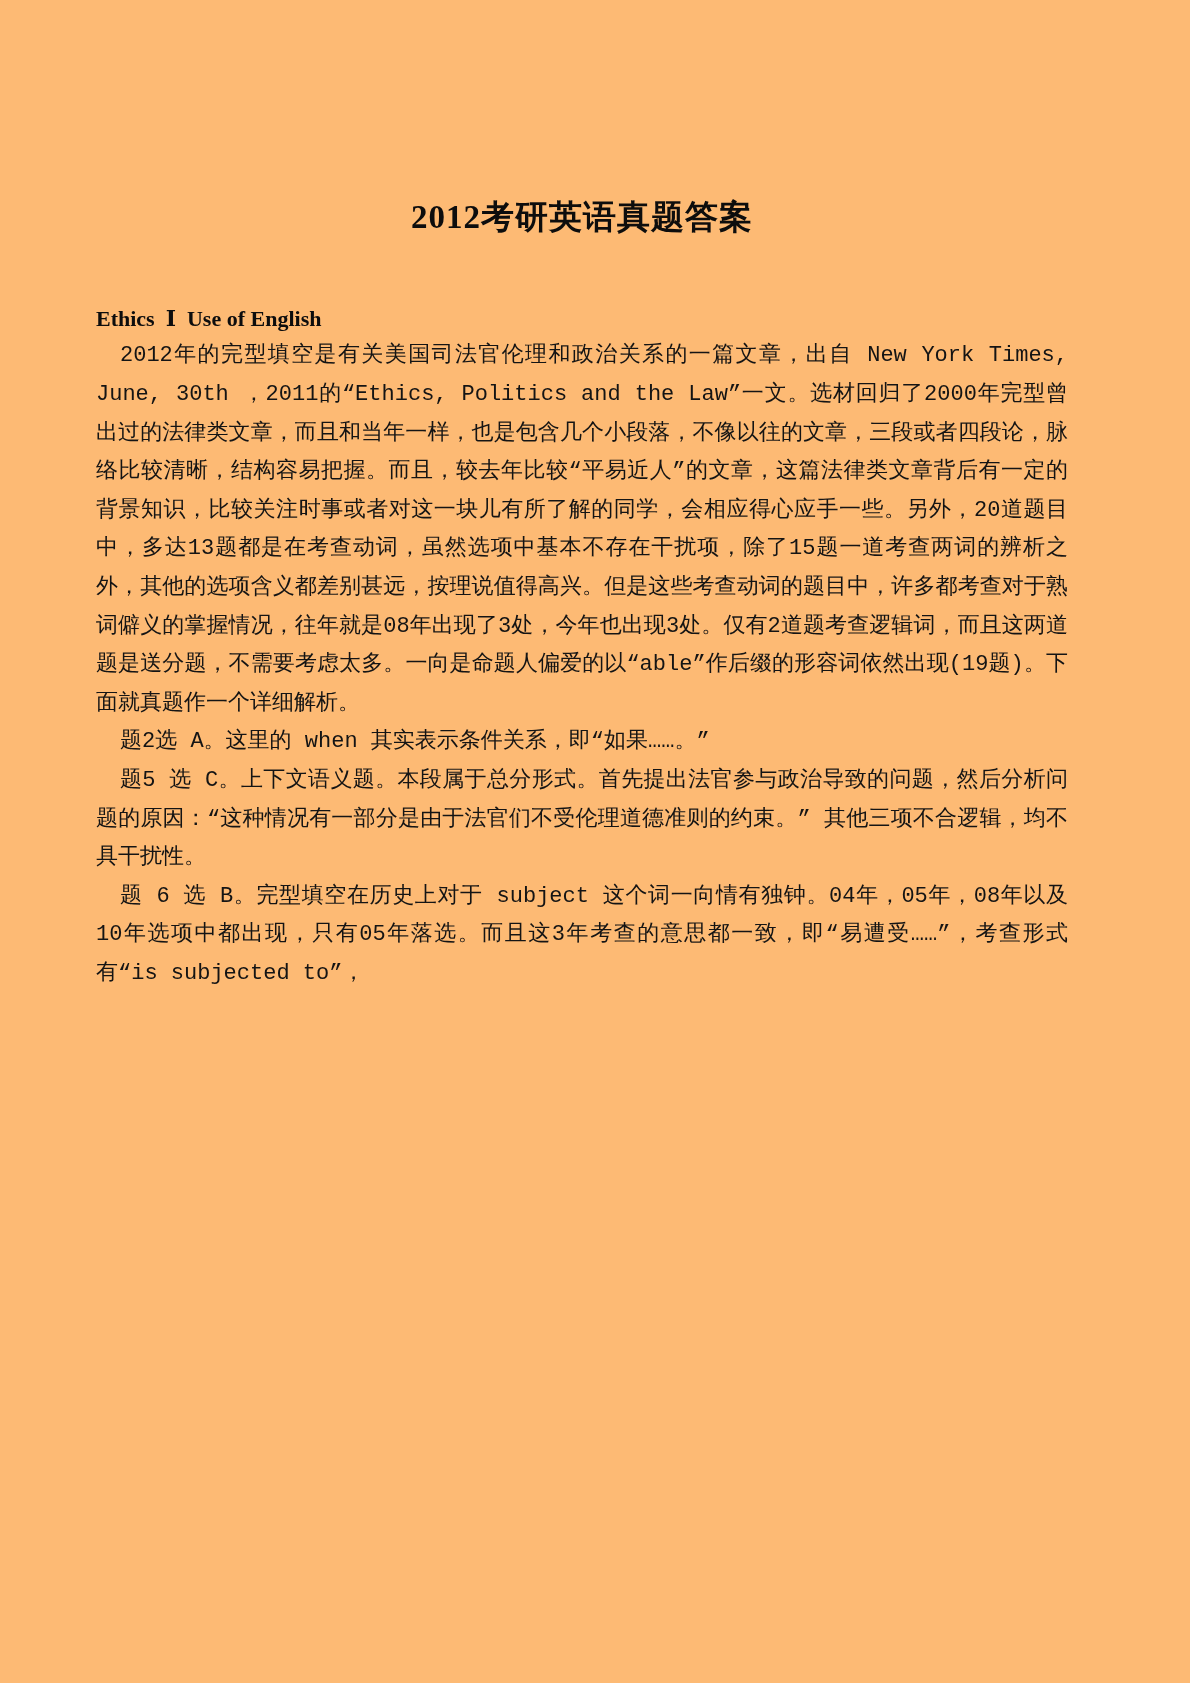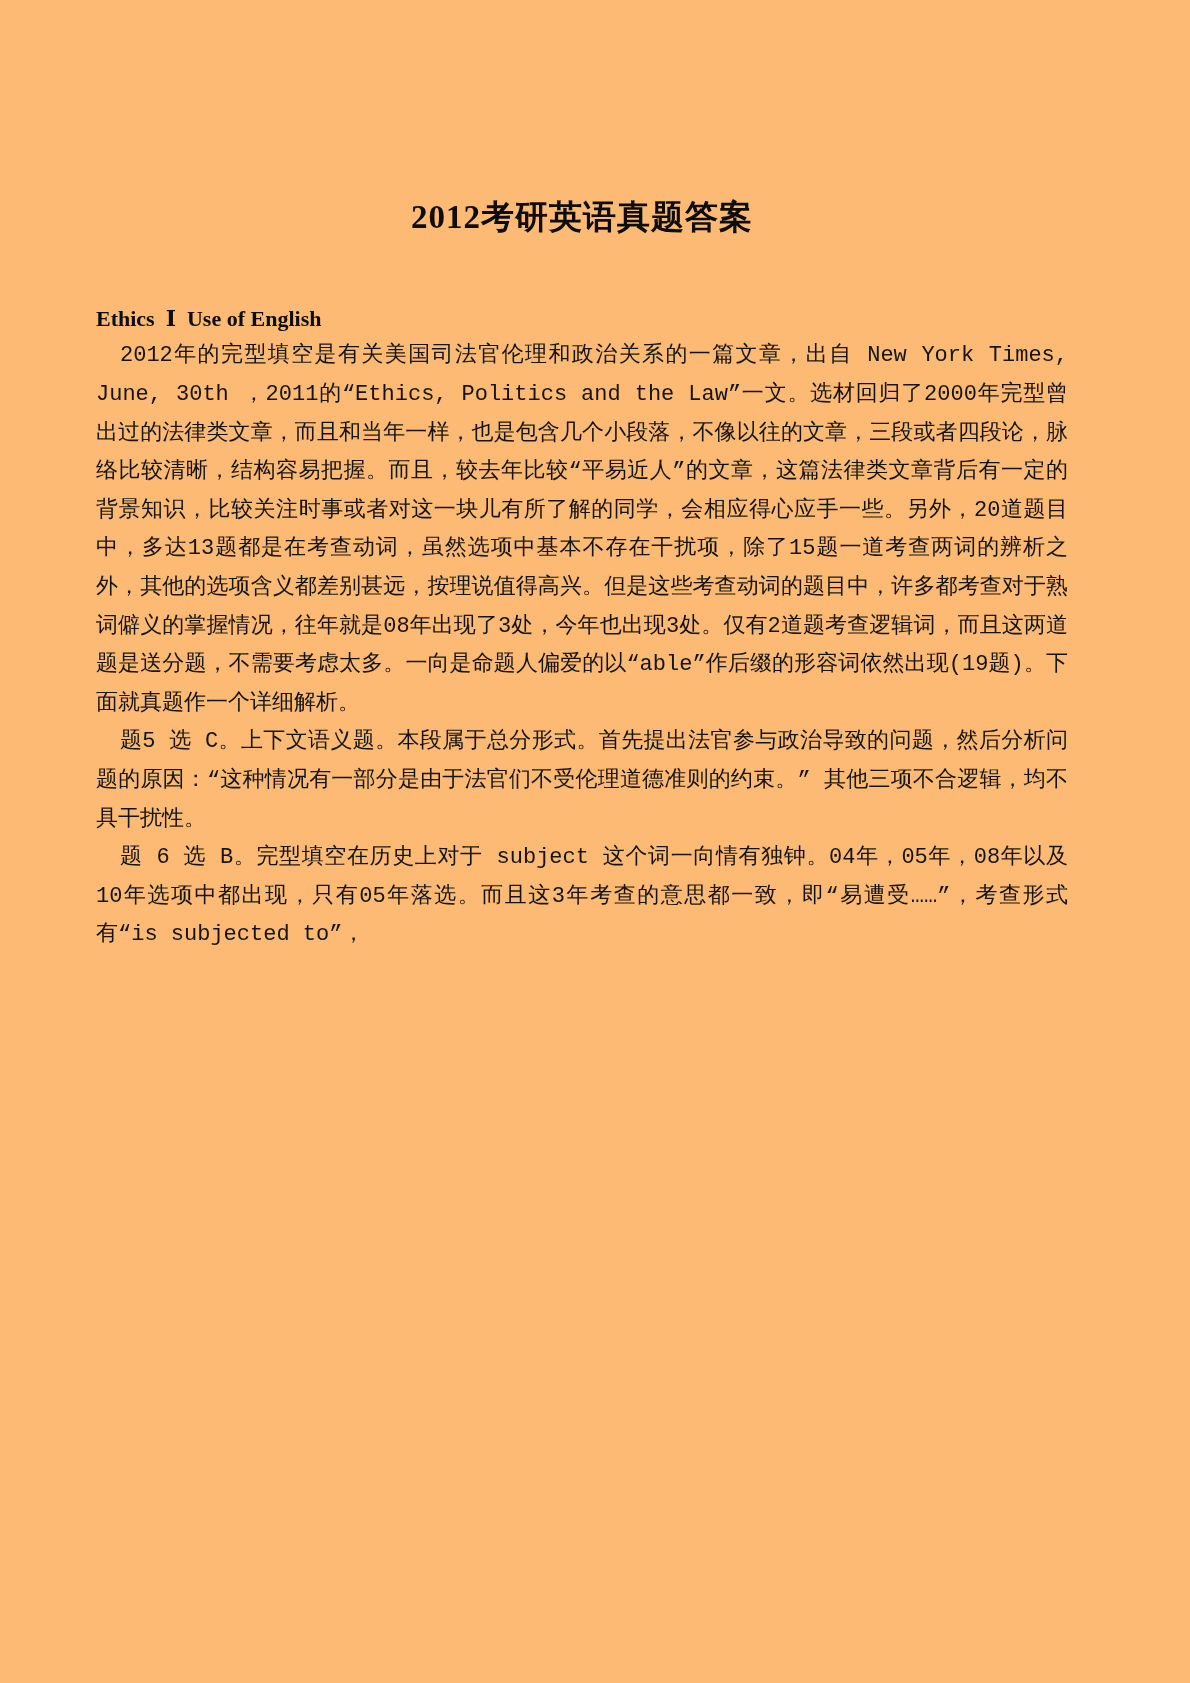--- a/index.html
+++ b/index.html
@@ -61,20 +61,21 @@
 <div class="page">
   <h1 class="doc-title">2012考研英语真题答案</h1>
 
   <h2 class="section-heading">Ethics  Ⅰ  Use of English</h2>
 
   <div class="body-text">
     <p class="para">2012年的完型填空是有关美国司法官伦理和政治关系的一篇文章，出自 New York Times, June, 30th ，2011的“Ethics, Politics and the Law”一文。选材回归了2000年完型曾出过的法律类文章，而且和当年一样，也是包含几个小段落，不像以往的文章，三段或者四段论，脉络比较清晰，结构容易把握。而且，较去年比较“平易近人”的文章，这篇法律类文章背后有一定的背景知识，比较关注时事或者对这一块儿有所了解的同学，会相应得心应手一些。另外，20道题目中，多达13题都是在考查动词，虽然选项中基本不存在干扰项，除了15题一道考查两词的辨析之外，其他的选项含义都差别甚远，按理说值得高兴。但是这些考查动词的题目中，许多都考查对于熟词僻义的掌握情况，往年就是08年出现了3处，今年也出现3处。仅有2道题考查逻辑词，而且这两道题是送分题，不需要考虑太多。一向是命题人偏爱的以“able”作后缀的形容词依然出现(19题)。下面就真题作一个详细解析。</p>
 
 
 
+    <p class="para">题2选 A。这里的 when 其实表示条件关系，即“如果……。”</p>
 
 
 
     <p class="para">题5 选 C。上下文语义题。本段属于总分形式。首先提出法官参与政治导致的问题，然后分析问题的原因：“这种情况有一部分是由于法官们不受伦理道德准则的约束。” 其他三项不合逻辑，均不具干扰性。</p>
 
     <p class="para">题 6 选 B。完型填空在历史上对于 subject 这个词一向情有独钟。04年，05年，08年以及10年选项中都出现，只有05年落选。而且这3年考查的意思都一致，即“易遭受……”，考查形式有“is subjected to”，</p>
   </div>
 </div>
 
 </body></html>

